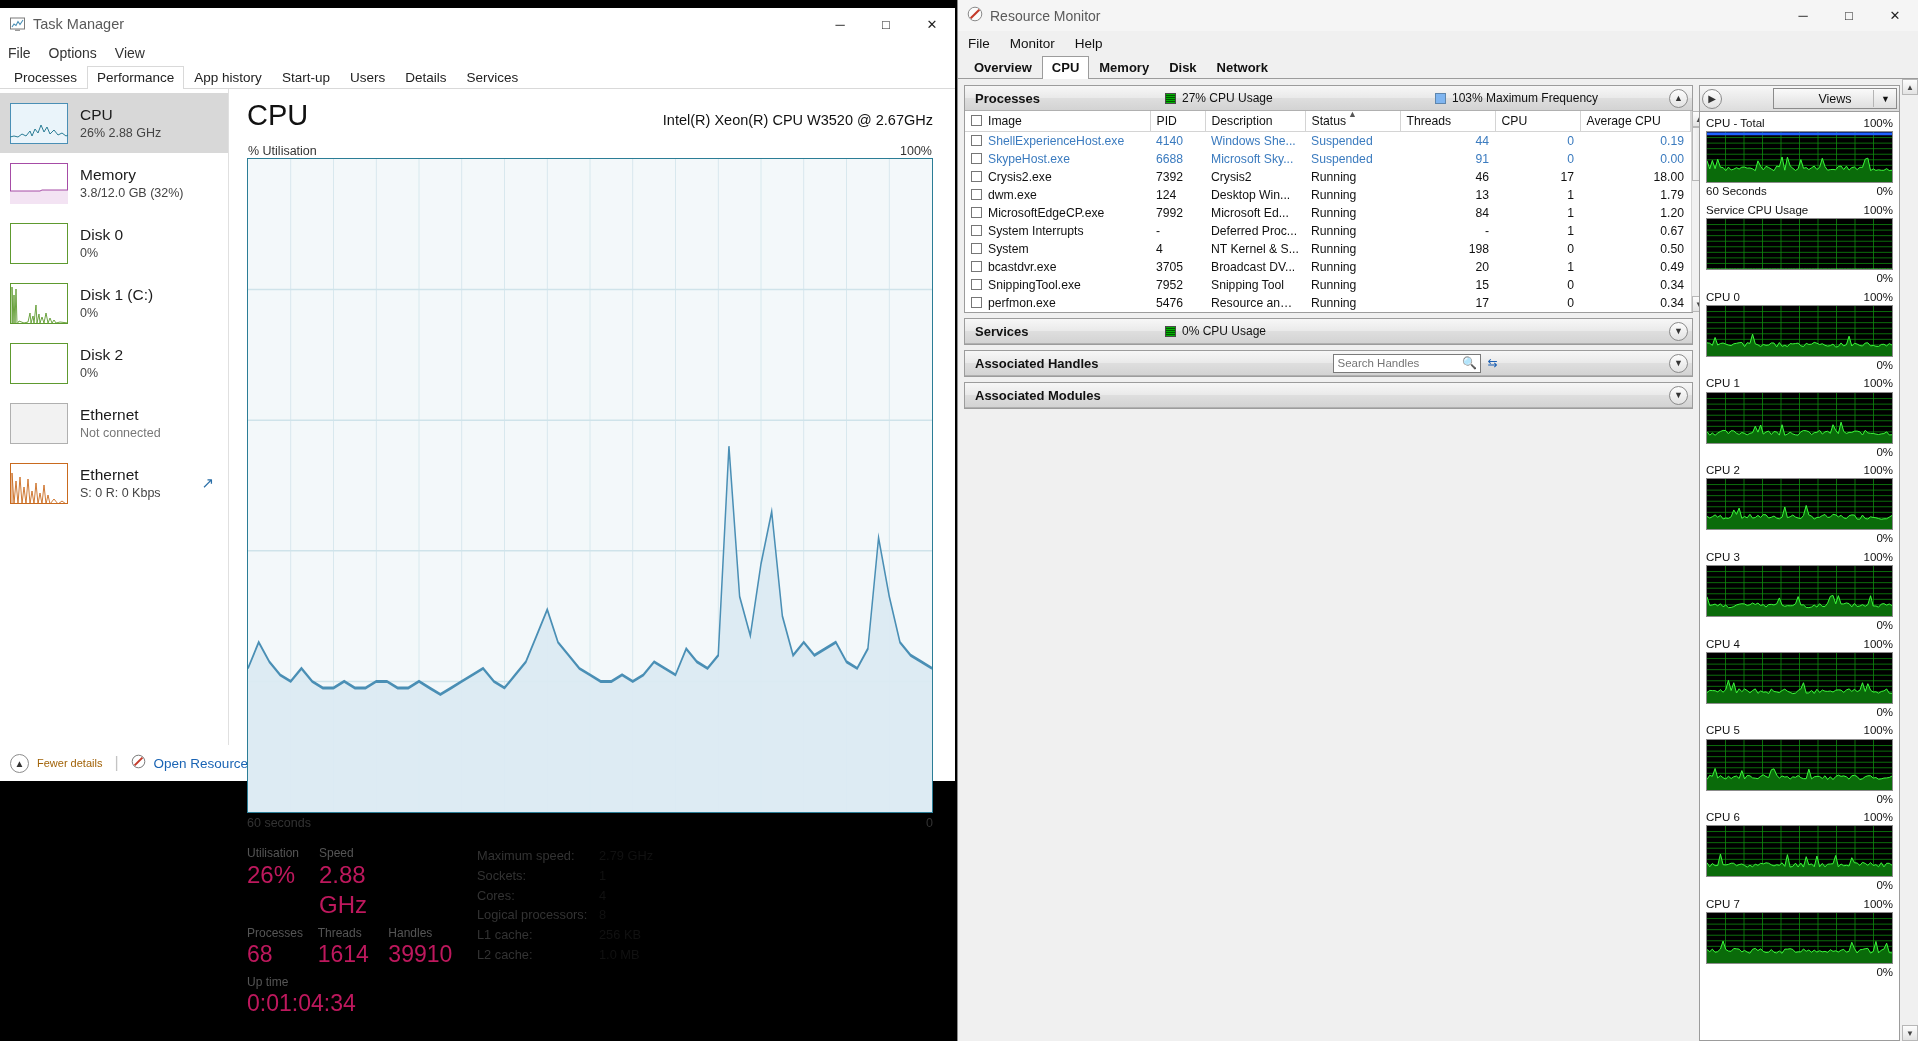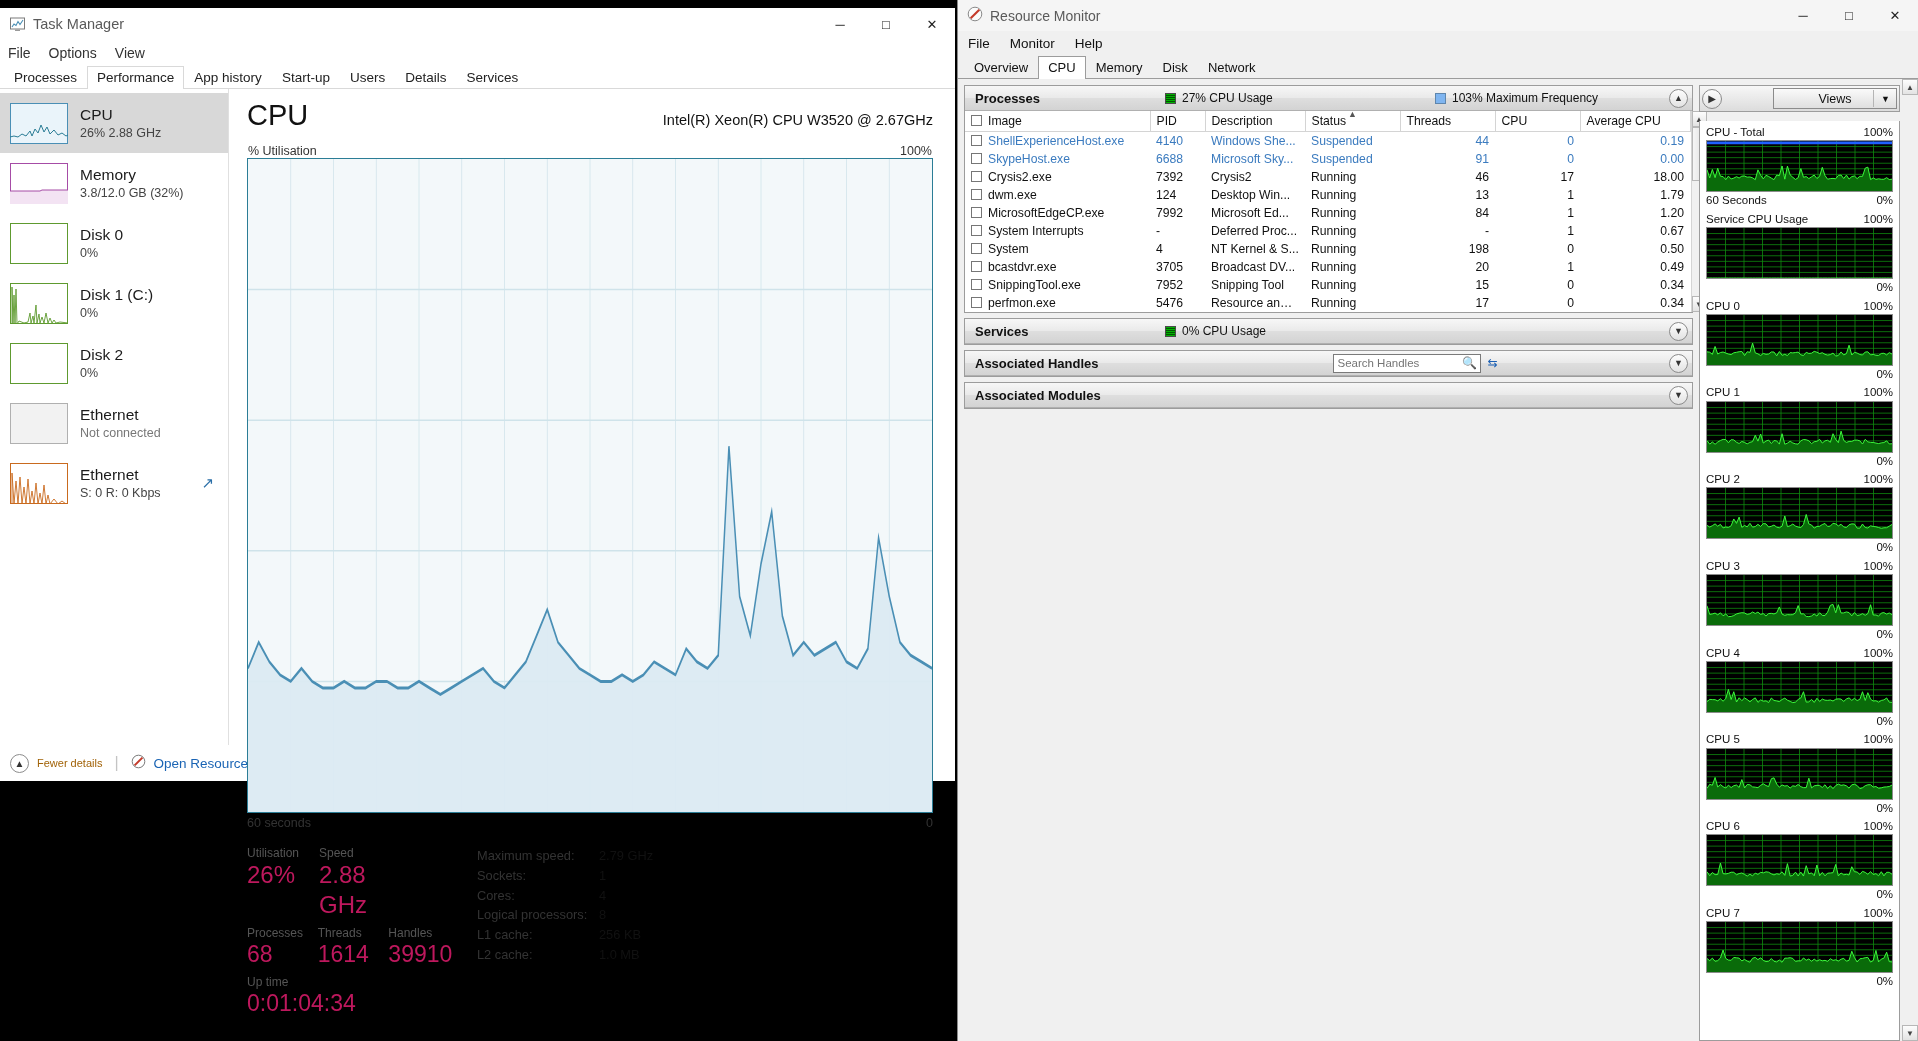--- a/index.html
+++ b/index.html
@@ -89,21 +89,21 @@
     border-left: 1px solid #8a8a8a;
   }
   .rm-titlebar { height: 31px; display: flex; align-items: center; padding-left: 9px;
                  background: #f5f5f5; flex: 0 0 auto; }
   .rm-title { font-size: 14px; color: #5a5a5a; margin-left: 7px; }
   .rm-wbtns { margin-left: auto; display: flex; }
   .rm-menubar { height: 24px; display: flex; align-items: center; padding-left: 10px; gap: 20px;
                 background: #f0f0f0; flex: 0 0 auto; }
   .rm-menubar span { font-size: 13.5px; color: #111; }
   .rm-tabs { height: 24px; display: flex; align-items: flex-end; padding-left: 6px; flex: 0 0 auto;
-             background: #f0f0f0; border-bottom: 1px solid #9c9c9c; }
+             background: #f0f0f0; border-bottom: 1px solid #9c9c9c; font-weight: bold; }
   .rm-tab { font-size: 13px; color: #111; padding: 3px 9px 4px 9px; border: 1px solid transparent;
             border-bottom: none; position: relative; top: 1px; }
   .rm-tab.active { background: #ffffff; border-color: #9c9c9c; }
 
   .rm-body { flex: 1 1 auto; display: flex; min-height: 0; background: #f0f0f0; }
   .rm-left { flex: 1 1 auto; padding: 6px 4px 0 6px; min-width: 0; display: flex; flex-direction: column; }
   .panel { border: 1px solid #9c9c9c; background: #fff; margin-bottom: 5px; }
   .panel-hdr {
     height: 25px; display: flex; align-items: center; padding: 0 4px 0 10px;
     background: linear-gradient(to bottom,#f7f7f7 0%,#eaeaea 48%,#dedede 52%,#d3d3d3 100%);
@@ -168,21 +168,21 @@
   .rnd-btn { width: 20px; height: 20px; border-radius: 50%; border: 1px solid #8b8b8b;
              background: linear-gradient(to bottom,#fdfdfd,#e2e2e2);
              display: flex; align-items: center; justify-content: center; font-size: 10px; color: #333; }
   .views-btn { margin-left: auto; width: 124px; height: 21px; display: flex; align-items: center;
                justify-content: center; border: 1px solid #8b8b8b;
                background: linear-gradient(to bottom,#fafafa,#dfdfdf); font-size: 12.5px; color: #111;
                position: relative; }
   .views-btn .divider { position: absolute; right: 22px; top: 1px; bottom: 1px; width: 1px; background: #b5b5b5; }
   .views-btn .tri { position: absolute; right: 6px; font-size: 9px; }
   .graphs { flex: 1 1 auto; background: #fff; border: 1px solid #9c9c9c; border-top: none;
-            padding: 4px 6px 0 6px; overflow: hidden; margin-top: 9px; }
+            padding: 4px 6px 0 6px; overflow: hidden; }
   .gblock { margin-bottom: 4px; }
   .grow { display: flex; justify-content: space-between; font-size: 11.5px; color: #111; line-height: 1.25; }
   .mini { height: 52px; background: #000; border: 1px solid #8c8c8c; margin: 1px 0; }
   .mini svg { display: block; width: 100%; height: 100%; }
 
   .rm-scroll-outer { width: 16px; flex: 0 0 16px; background: #f0f0f0;
                      display: flex; flex-direction: column; }
 </style>
 </head>
 <body>

